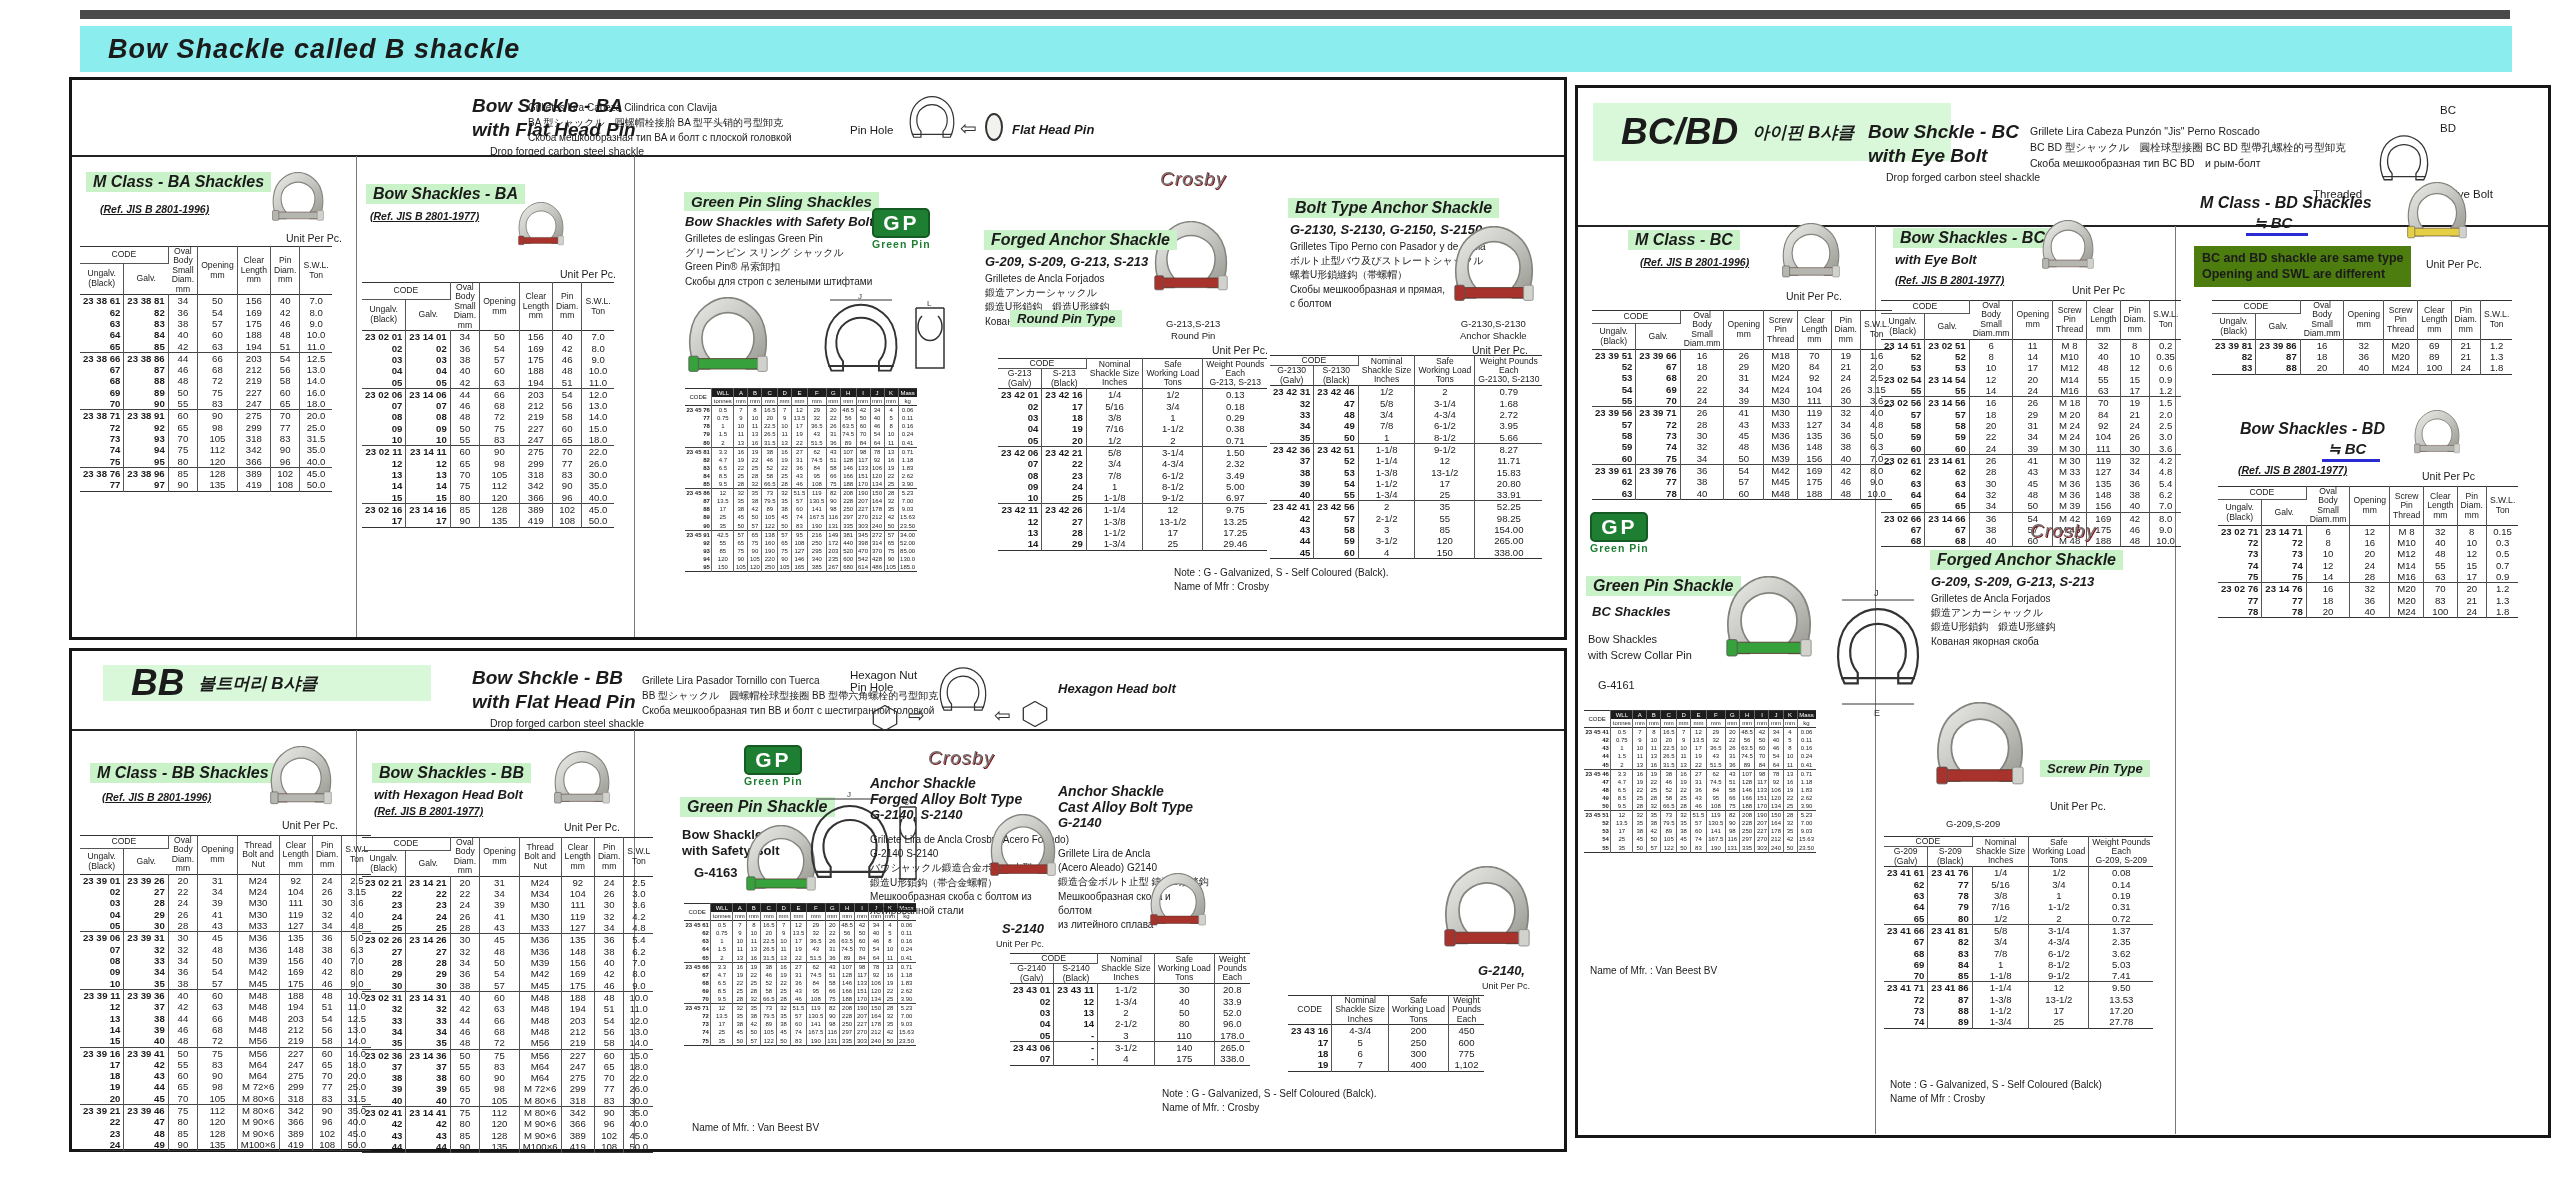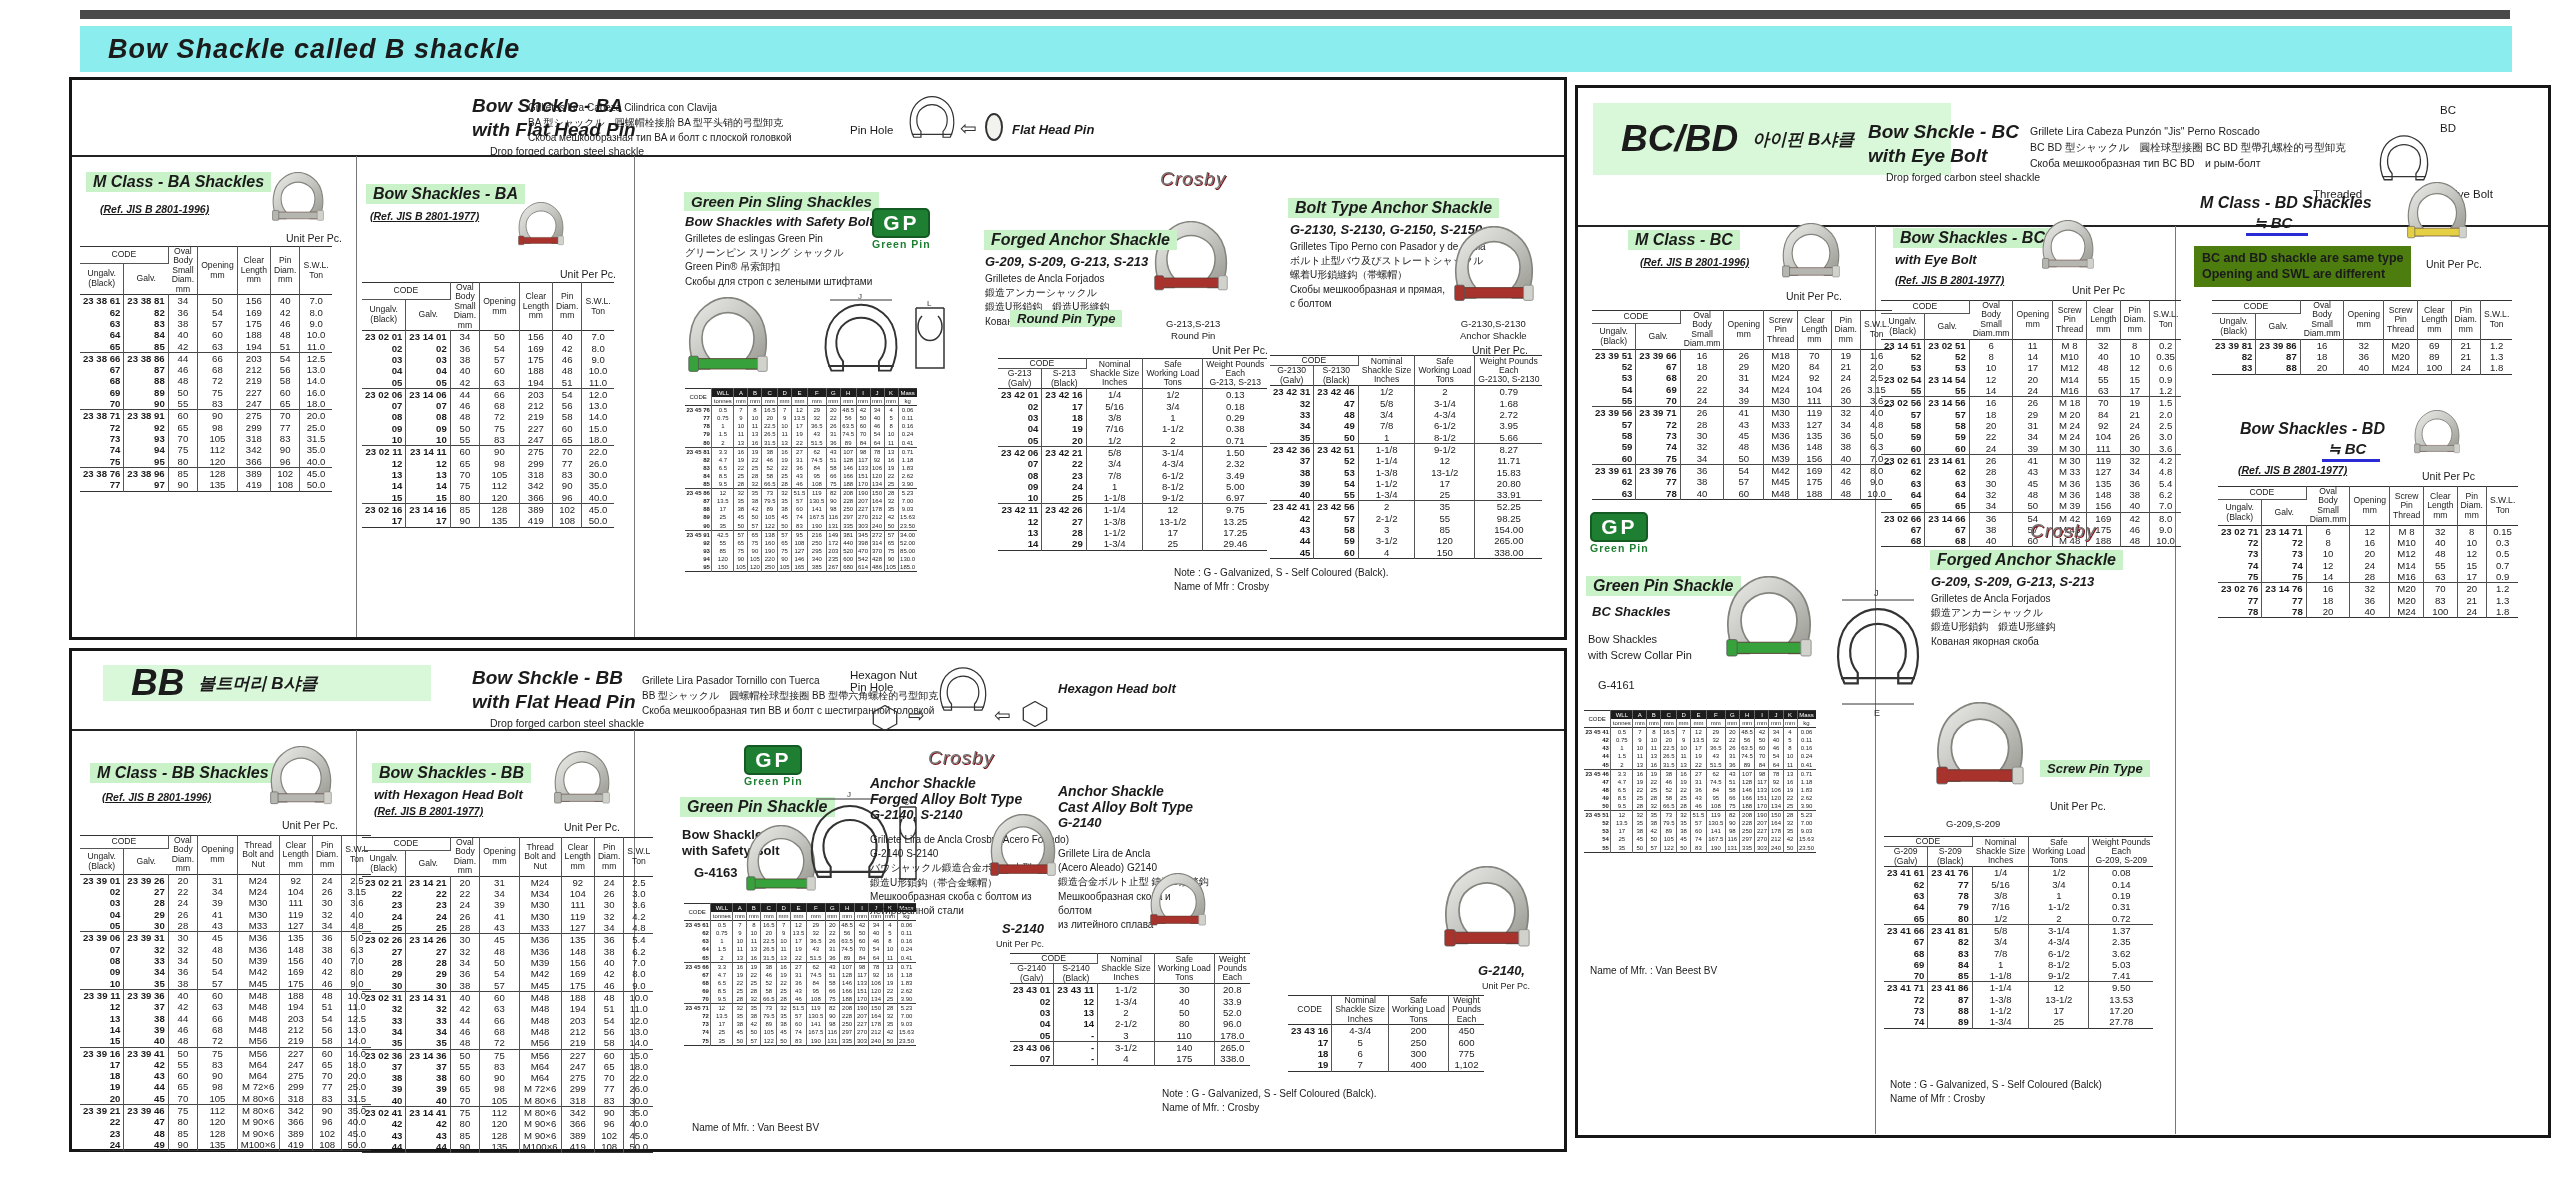--- a/index.html
+++ b/index.html
@@ -2242,21 +2242,21 @@
           </tbody>
         </table>
       </div>
   </div>
 
   <div class="abs secbox" style="left:1575px;top:85px;width:970px;height:1047px">
     <div class="abs hdrline" style="top:137px"></div>
     <div class="abs vline" style="left:297px;top:138px;height:908px"></div>
     <div class="abs vline" style="left:597px;top:138px;height:908px"></div>
 
-    <div class="abs lbl" style="left:15px;top:15px;width:330px;height:72px">
+    <div class="abs lbl" style="left:15px;top:15px;width:330px;height:58px">
       <span class="big">BC/BD</span>
       <span class="kr">아이핀 B샤클</span>
     </div>
     <div class="abs" style="left:290px;top:32px">
       <div class="en1">Bow Shckle - BC</div>
       <div class="en1">with Eye Bolt</div>
       <div class="en3">Drop forged carbon steel shackle</div>
     </div>
     <div class="abs langs" style="left:452px;top:36px;font-size:10.5px">
       <div>Grillete Lira Cabeza Punzón "Jis" Perno Roscado</div>

